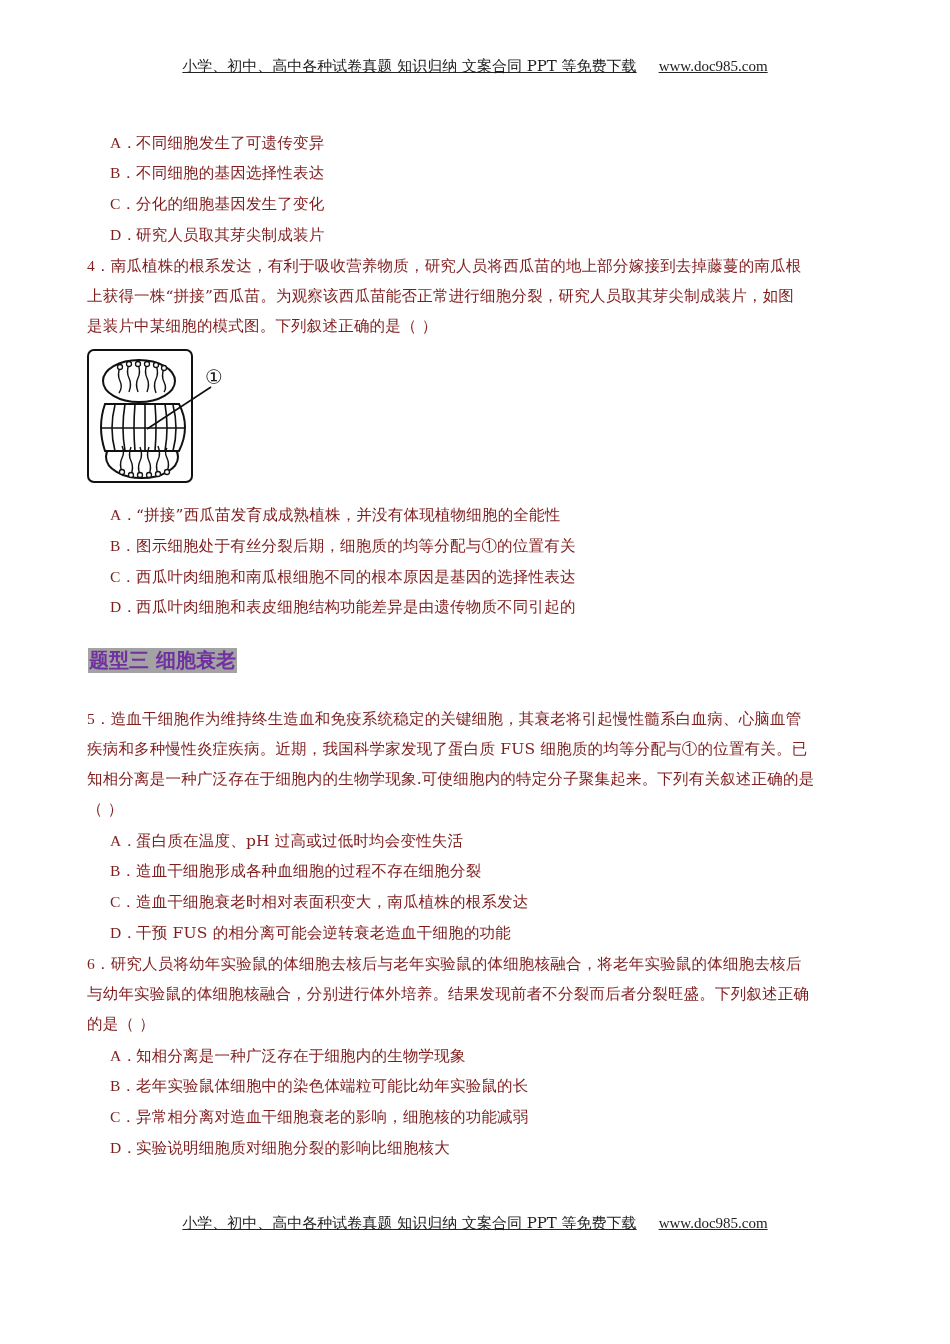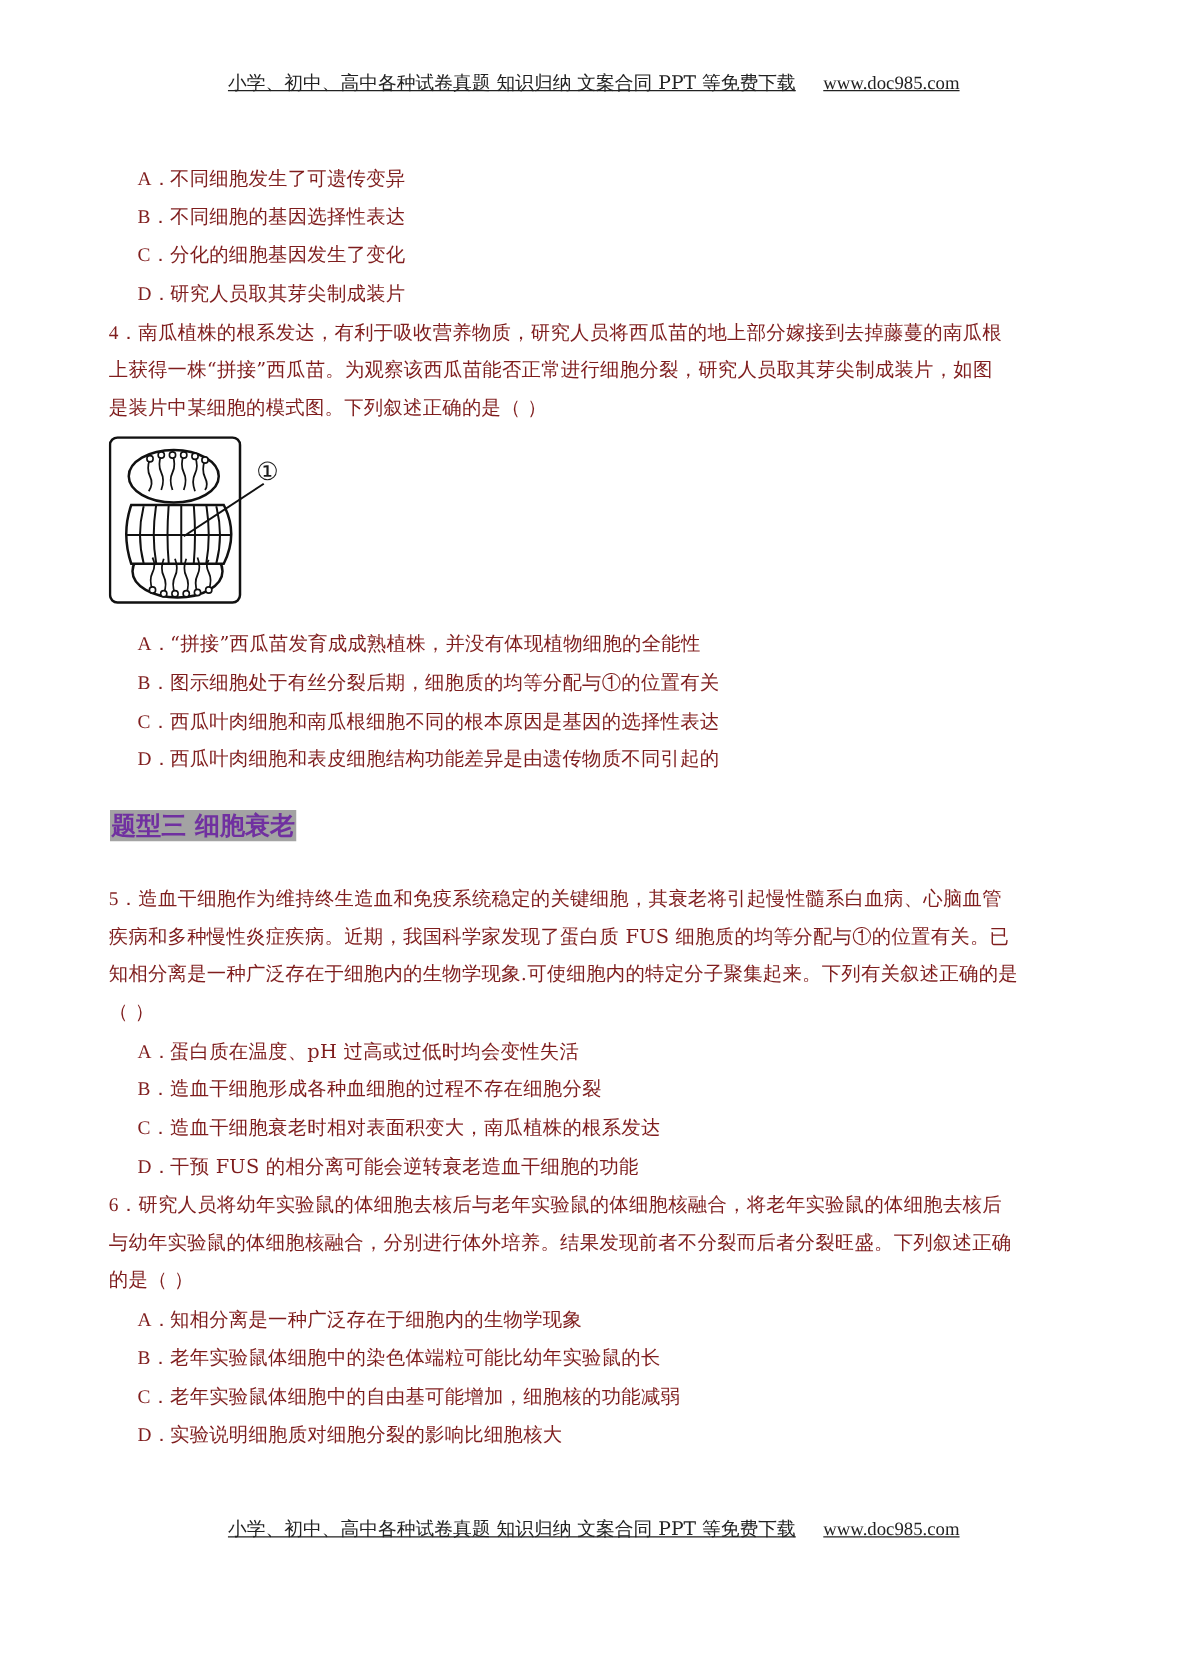--- a/index.html
+++ b/index.html
@@ -124,18 +124,18 @@
 <div class="line opt" style="top:861px"><span class="letter">B．</span><span>造血干细胞形成各种血细胞的过程不存在细胞分裂</span></div>
 <div class="line opt" style="top:892px"><span class="letter">C．</span><span>造血干细胞衰老时相对表面积变大，南瓜植株的根系发达</span></div>
 <div class="line opt" style="top:923px"><span class="letter">D．</span><span>干预 FUS 的相分离可能会逆转衰老造血干细胞的功能</span></div>
 
 <div class="line q" style="top:954px"><span class="num">6．</span><span>研究人员将幼年实验鼠的体细胞去核后与老年实验鼠的体细胞核融合，将老年实验鼠的体细胞去核后</span></div>
 <div class="line q" style="top:984px"><span>与幼年实验鼠的体细胞核融合，分别进行体外培养。结果发现前者不分裂而后者分裂旺盛。下列叙述正确</span></div>
 <div class="line q" style="top:1014px"><span>的是（    ）</span></div>
 
 <div class="line opt" style="top:1046px"><span class="letter">A．</span><span>知相分离是一种广泛存在于细胞内的生物学现象</span></div>
 <div class="line opt" style="top:1076px"><span class="letter">B．</span><span>老年实验鼠体细胞中的染色体端粒可能比幼年实验鼠的长</span></div>
-<div class="line opt" style="top:1107px"><span class="letter">C．</span><span>老年实验鼠体细胞中的自由基可能增加，细胞核的功能减弱</span></div>
+<div class="line opt" style="top:1107px"><span class="letter">C．</span><span>异常相分离对造血干细胞衰老的影响，细胞核的功能减弱</span></div>
 <div class="line opt" style="top:1138px"><span class="letter">D．</span><span>实验说明细胞质对细胞分裂的影响比细胞核大</span></div>
 
 <div class="footer">
   <span>小学、初中、高中各种试卷真题  知识归纳  文案合同  PPT 等免费下载</span><span class="url">www.doc985.com</span>
 </div>
 
 </body></html>

